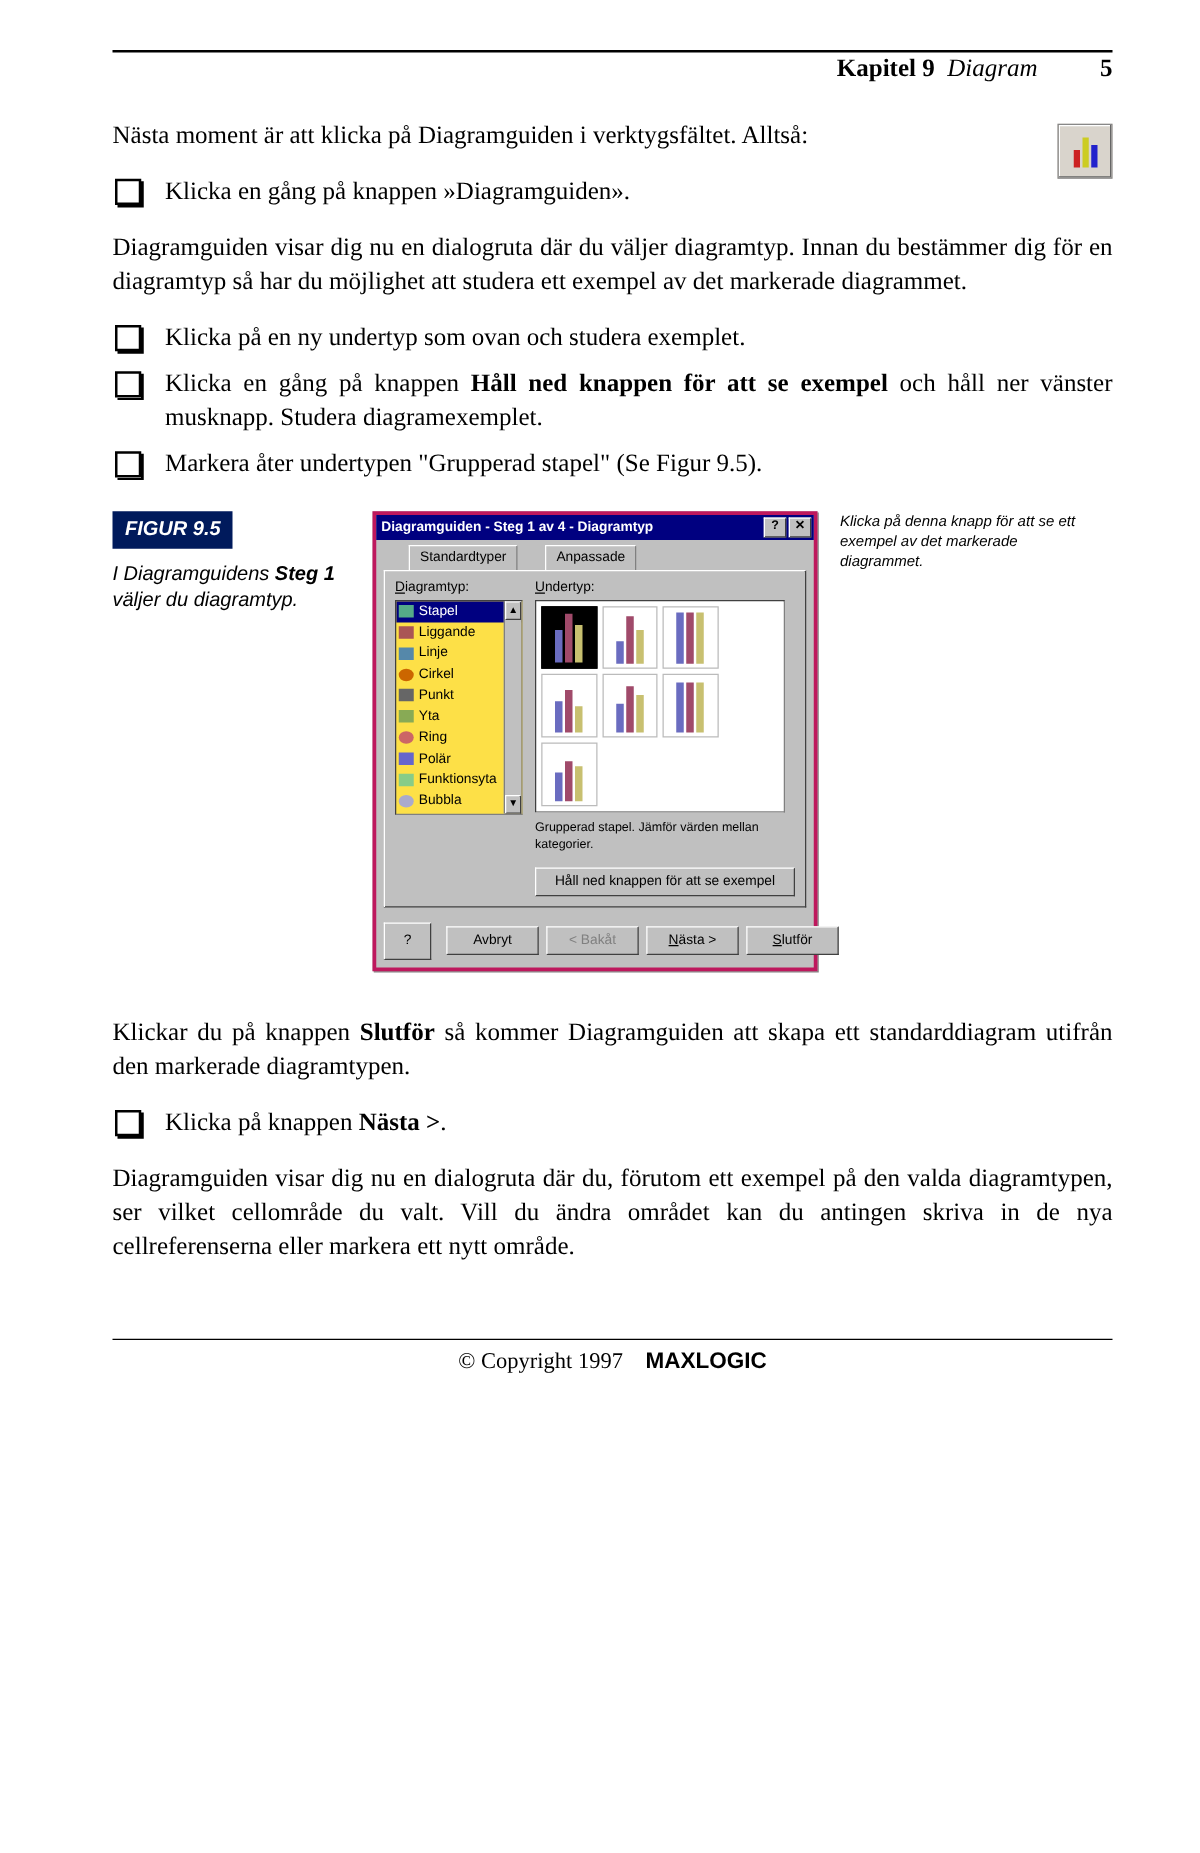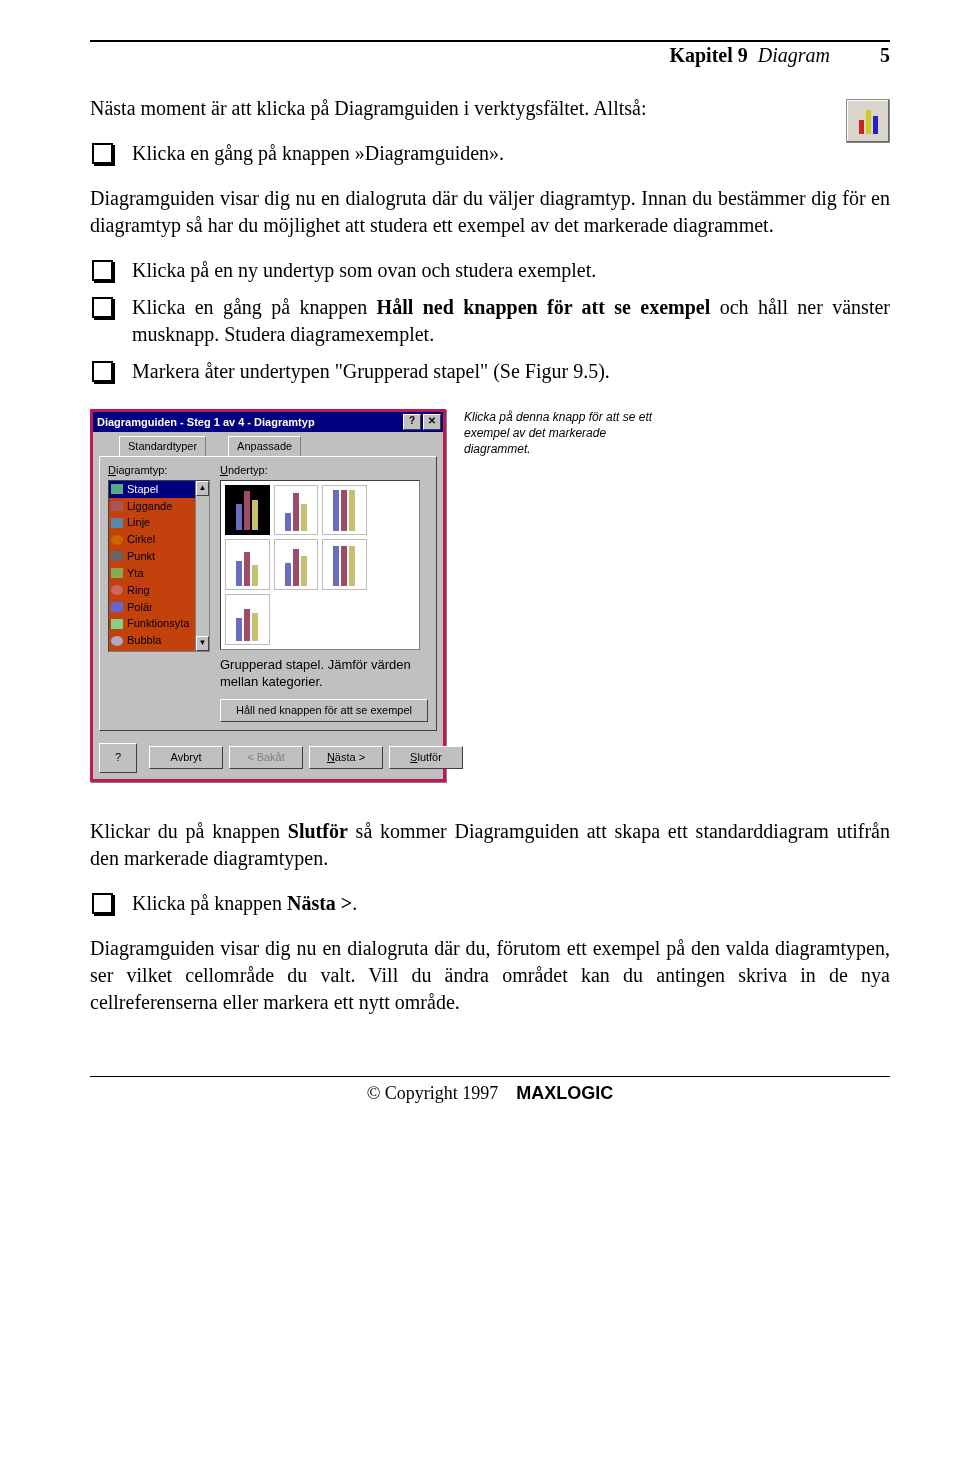--- a/index.html
+++ b/index.html
@@ -154,21 +154,21 @@
   .tabpanel {
     border: 1px solid #fff;
     border-right-color:#404040;
     border-bottom-color:#404040;
     margin: 0 6px 6px 6px;
     padding: 6px 8px 8px 8px;
   }
   .lbl { font-size: 11px; margin-bottom: 2px; display: block; }
   .lists { display: flex; gap: 10px; }
   .listbox {
-    background: #c2410c;
+    background: #fde047;
     border: 1px solid #808080;
     border-top-color:#404040;
     border-left-color:#404040;
     width: 100px;
     height: 170px;
     overflow: hidden;
     position: relative;
   }
   .listbox .scrollbar {
     position: absolute; right: 0; top: 0; bottom: 0; width: 13px;
@@ -214,21 +214,21 @@
     padding-bottom: 3px;
   }
   .thumb.sel { border: 2px solid #000; background:#000; }
   .thumb span { width: 6px; }
   .thumb .c1 { background:#6a6cc0; }
   .thumb .c2 { background:#a04a6a; }
   .thumb .c3 { background:#c8c070; }
   .subtype-label {
     margin-top: 6px;
     background: #c0c0c0;
-    font-size: 13px;
+    font-size: 10px;
     min-height: 30px;
   }
   .winbtn {
     background: #c0c0c0;
     border: 1px solid #fff;
     border-right-color:#404040; border-bottom-color:#404040;
     padding: 3px 6px;
     font-size: 11px;
     text-align: center;
     min-width: 60px;
@@ -286,20 +286,26 @@
 
     <ul class="checklist">
       <li>Klicka på en ny undertyp som ovan och studera exemplet.</li>
       <li>
         <span>Klicka en gång på knappen </span><b>Håll ned knappen för att se exempel</b><span> och håll ner vänster musknapp. Studera diagramexemplet.</span>
       </li>
       <li>Markera åter undertypen "Grupperad stapel" (Se Figur 9.5).</li>
     </ul>
 
     <div class="figure-row">
+      <div class="figure-left">
+        <div class="figure-label">FIGUR 9.5</div>
+        <div class="figure-caption">
+          <span>I Diagramguidens </span><b>Steg 1</b><span> väljer du diagramtyp.</span>
+        </div>
+      </div>
 
       <div class="dialog">
         <div class="titlebar">
           <span class="titlebar-text">Diagramguiden - Steg 1 av 4 - Diagramtyp</span>
           <span class="titlebar-btn">?</span>
           <span class="titlebar-btn">✕</span>
         </div>
         <div class="tabs">
           <div class="tab active">Standardtyper</div>
           <div class="tab">Anpassade</div>

